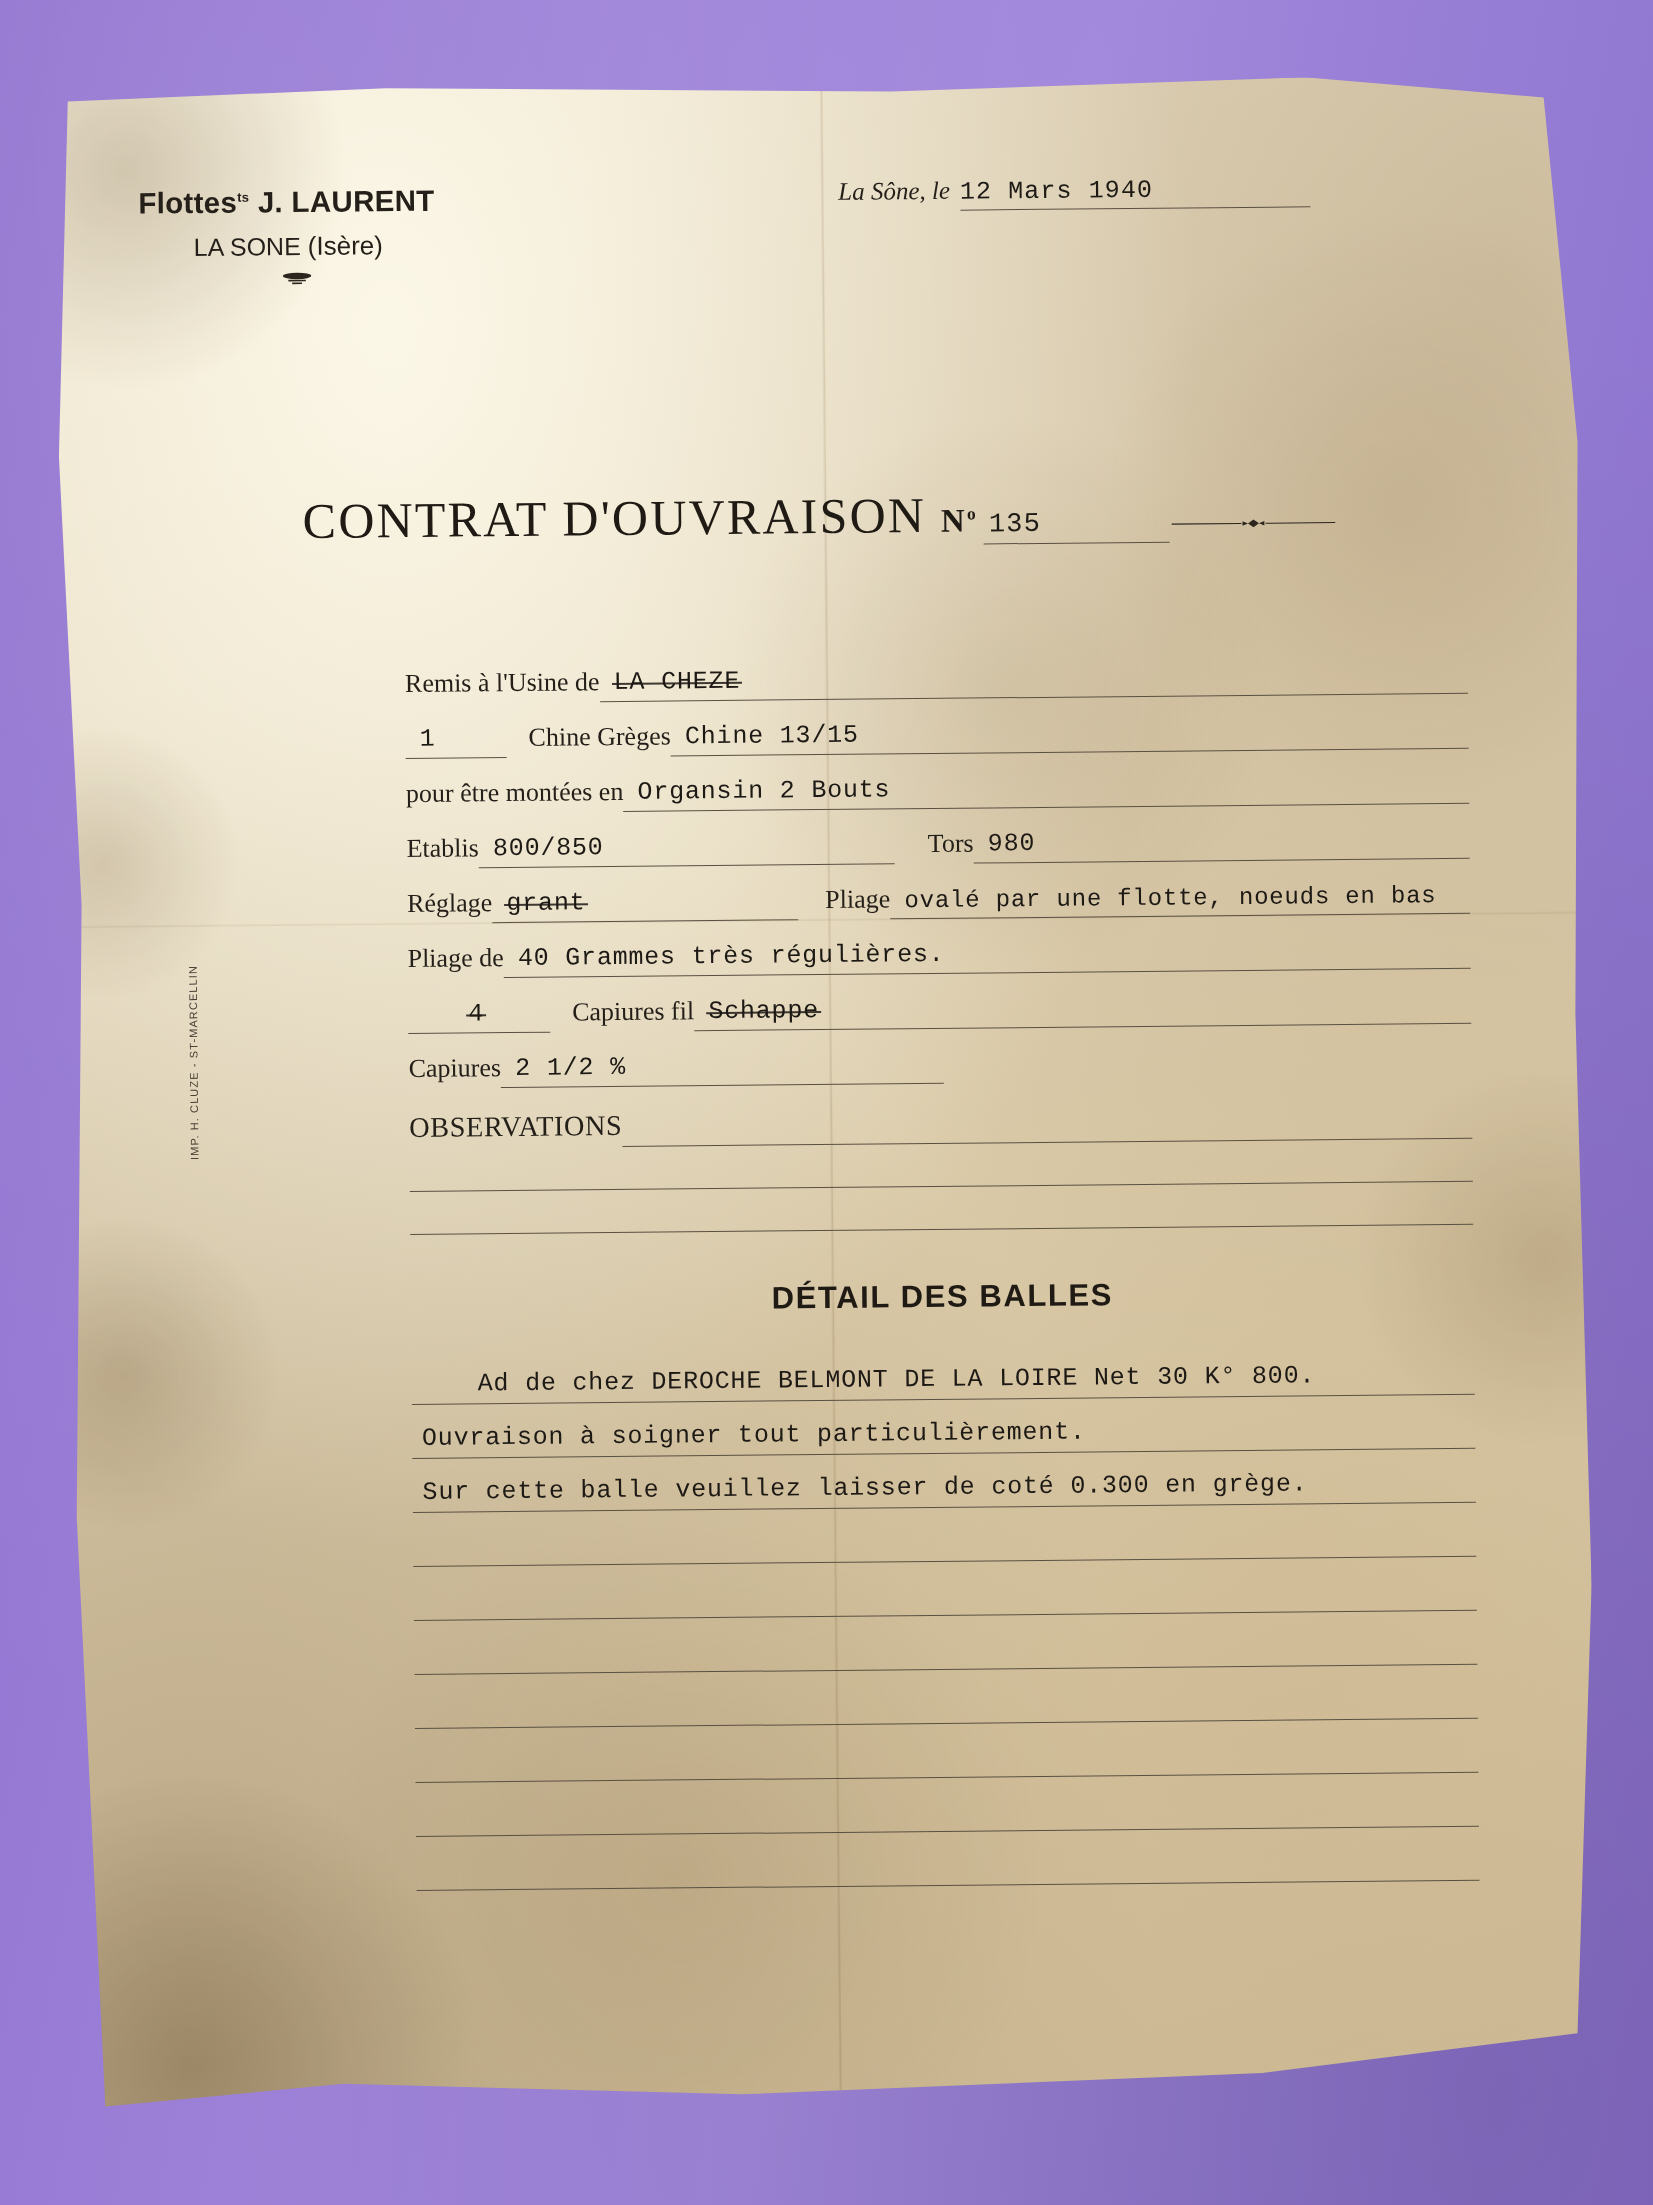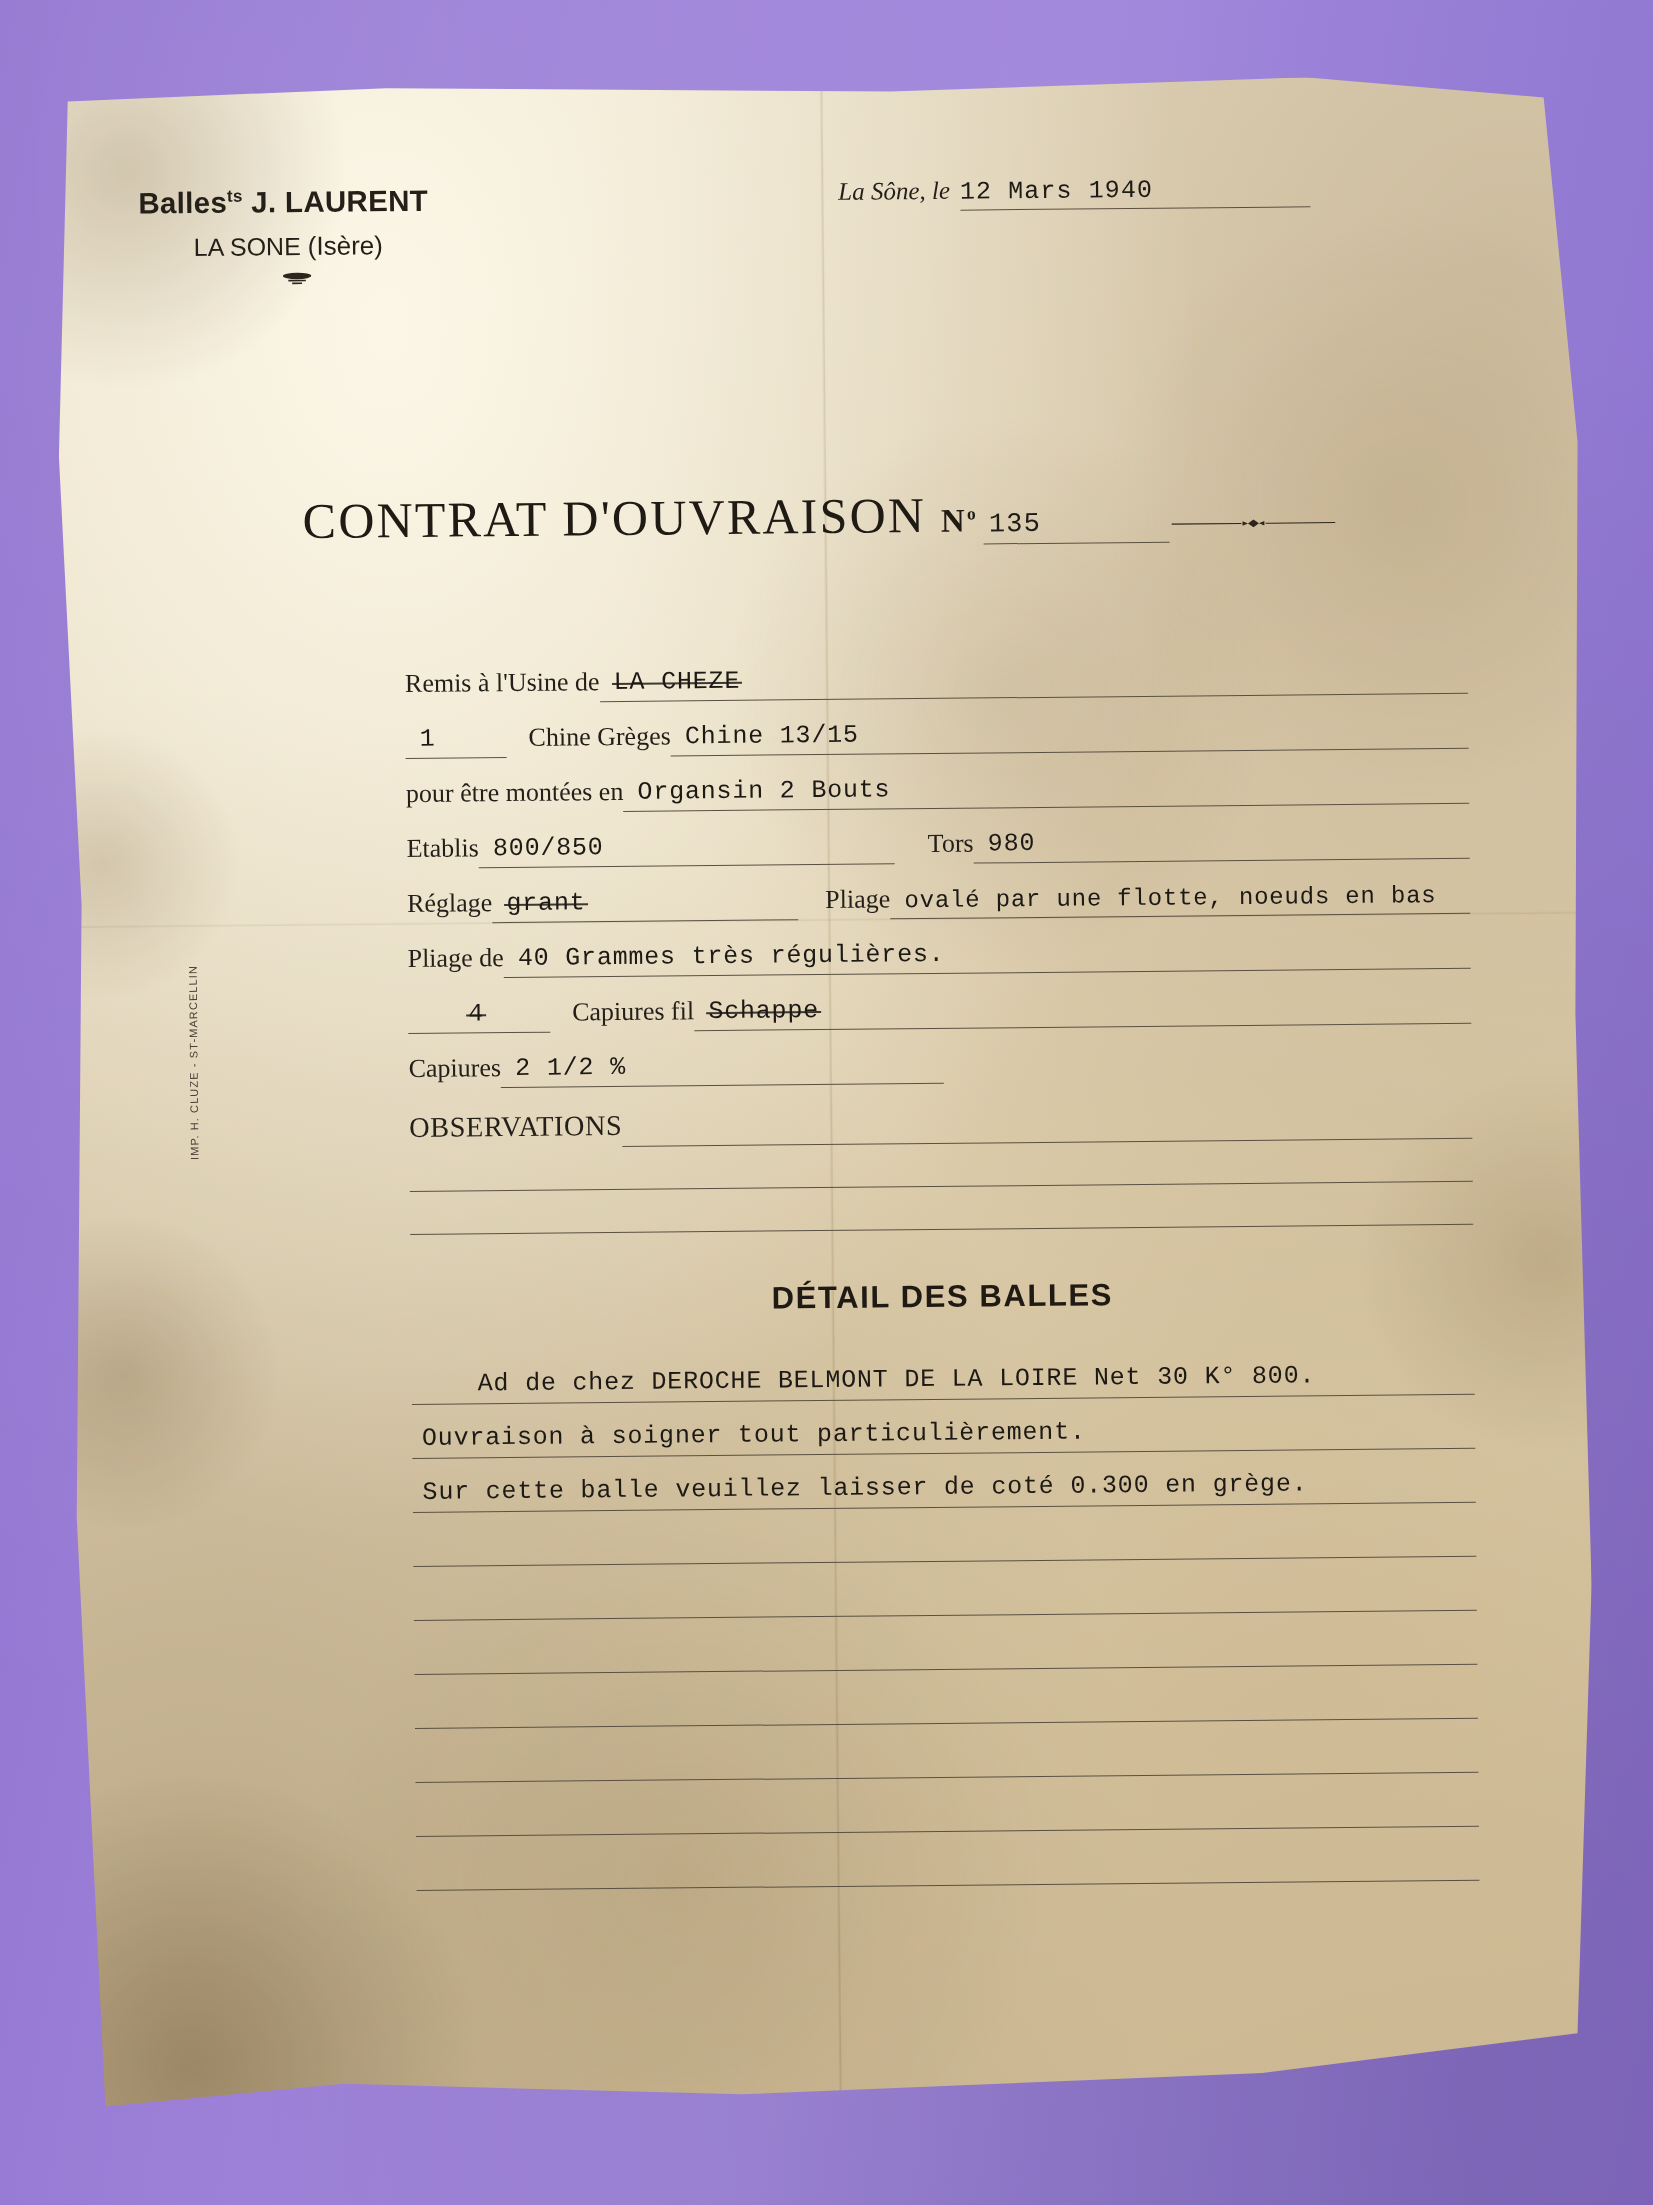--- a/index.html
+++ b/index.html
@@ -111,21 +111,21 @@
     width: 602px;
   }
   .hdr-firm {
     font-family: "Liberation Sans", sans-serif;
     font-weight: bold;
     font-size: 29.5px;
     letter-spacing: 0.3px;
     color: #241f19;
   }
   .hdr-firm .sup {
-    font-size: 17px;
+    font-size: 13px;
     vertical-align: super;
     font-weight: bold;
   }
   .hdr-town {
     font-family: "Liberation Sans", sans-serif;
     font-size: 25px;
     margin-top: 12px;
     margin-left: 55px;
     color: #241f19;
   }
@@ -308,21 +308,21 @@
 
 <div class="sheet">
   <div class="sheet-stains"></div>
   <div class="fold-v"></div>
   <div class="fold-h"></div>
 
   <div class="content">
 
     <div class="hdr">
       <div class="hdr-firm">
-        <span>Balles</span><span class="sup">ts</span>
+        <span>Flottes</span><span class="sup">ts</span>
         <span>J. LAURENT</span>
       </div>
       <div class="hdr-town">
         <span>LA SONE</span>
         <span class="paren">(Isère)</span>
       </div>
       <svg class="hdr-orn" viewBox="0 0 76 26">
         <ellipse cx="38" cy="9" rx="26" ry="6" fill="#2b251d"></ellipse>
         <rect x="22" y="16" width="32" height="3" fill="#2b251d"></rect>
         <rect x="29" y="21" width="18" height="3" fill="#2b251d"></rect>

